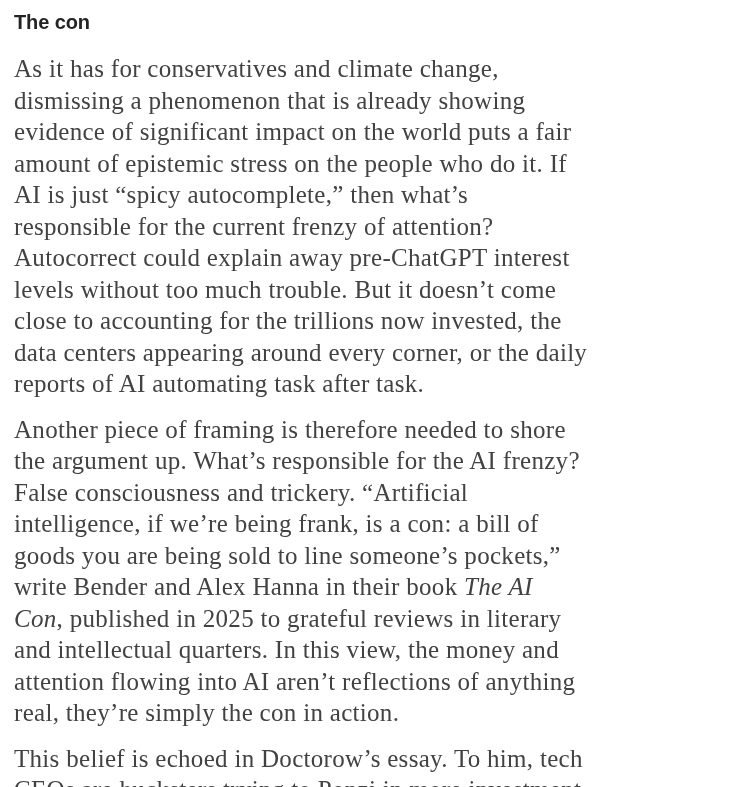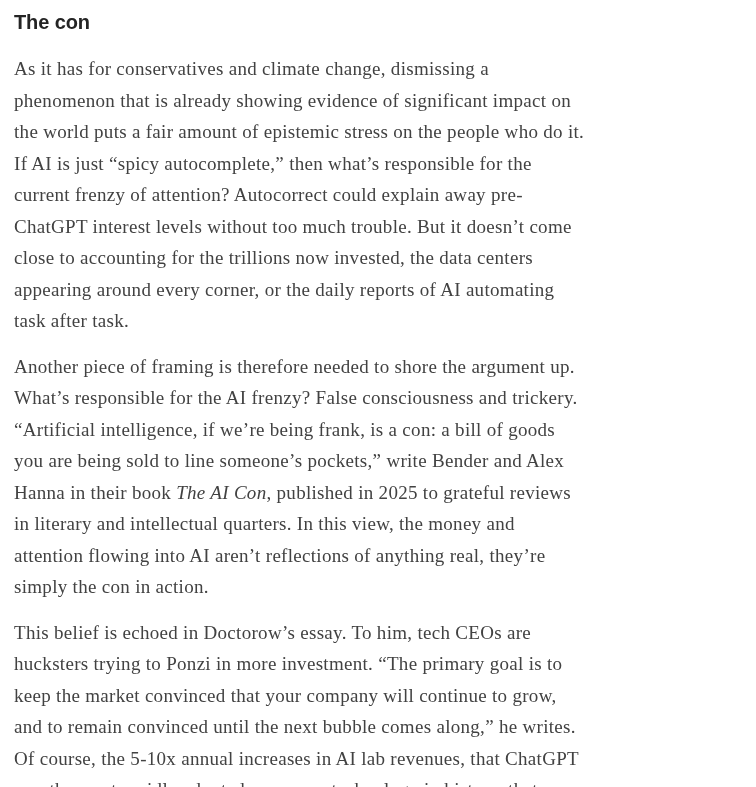--- a/index.html
+++ b/index.html
@@ -18,21 +18,21 @@
   }
   .section-heading {
     font-family: "Liberation Sans", sans-serif;
     font-size: 20px;
     font-weight: 700;
     color: #242424;
     letter-spacing: -0.1px;
     margin-bottom: 19px;
   }
   .article-body p {
-    font-size: 19px;
+    font-size: 25px;
     line-height: 31.5px;
     color: #424242;
     letter-spacing: 0.3px;
     margin-bottom: 14px;
   }
   .article-body p:last-child { margin-bottom: 4px; }
   .article-body em { font-style: italic; }
 </style>
 </head>
 <body>

